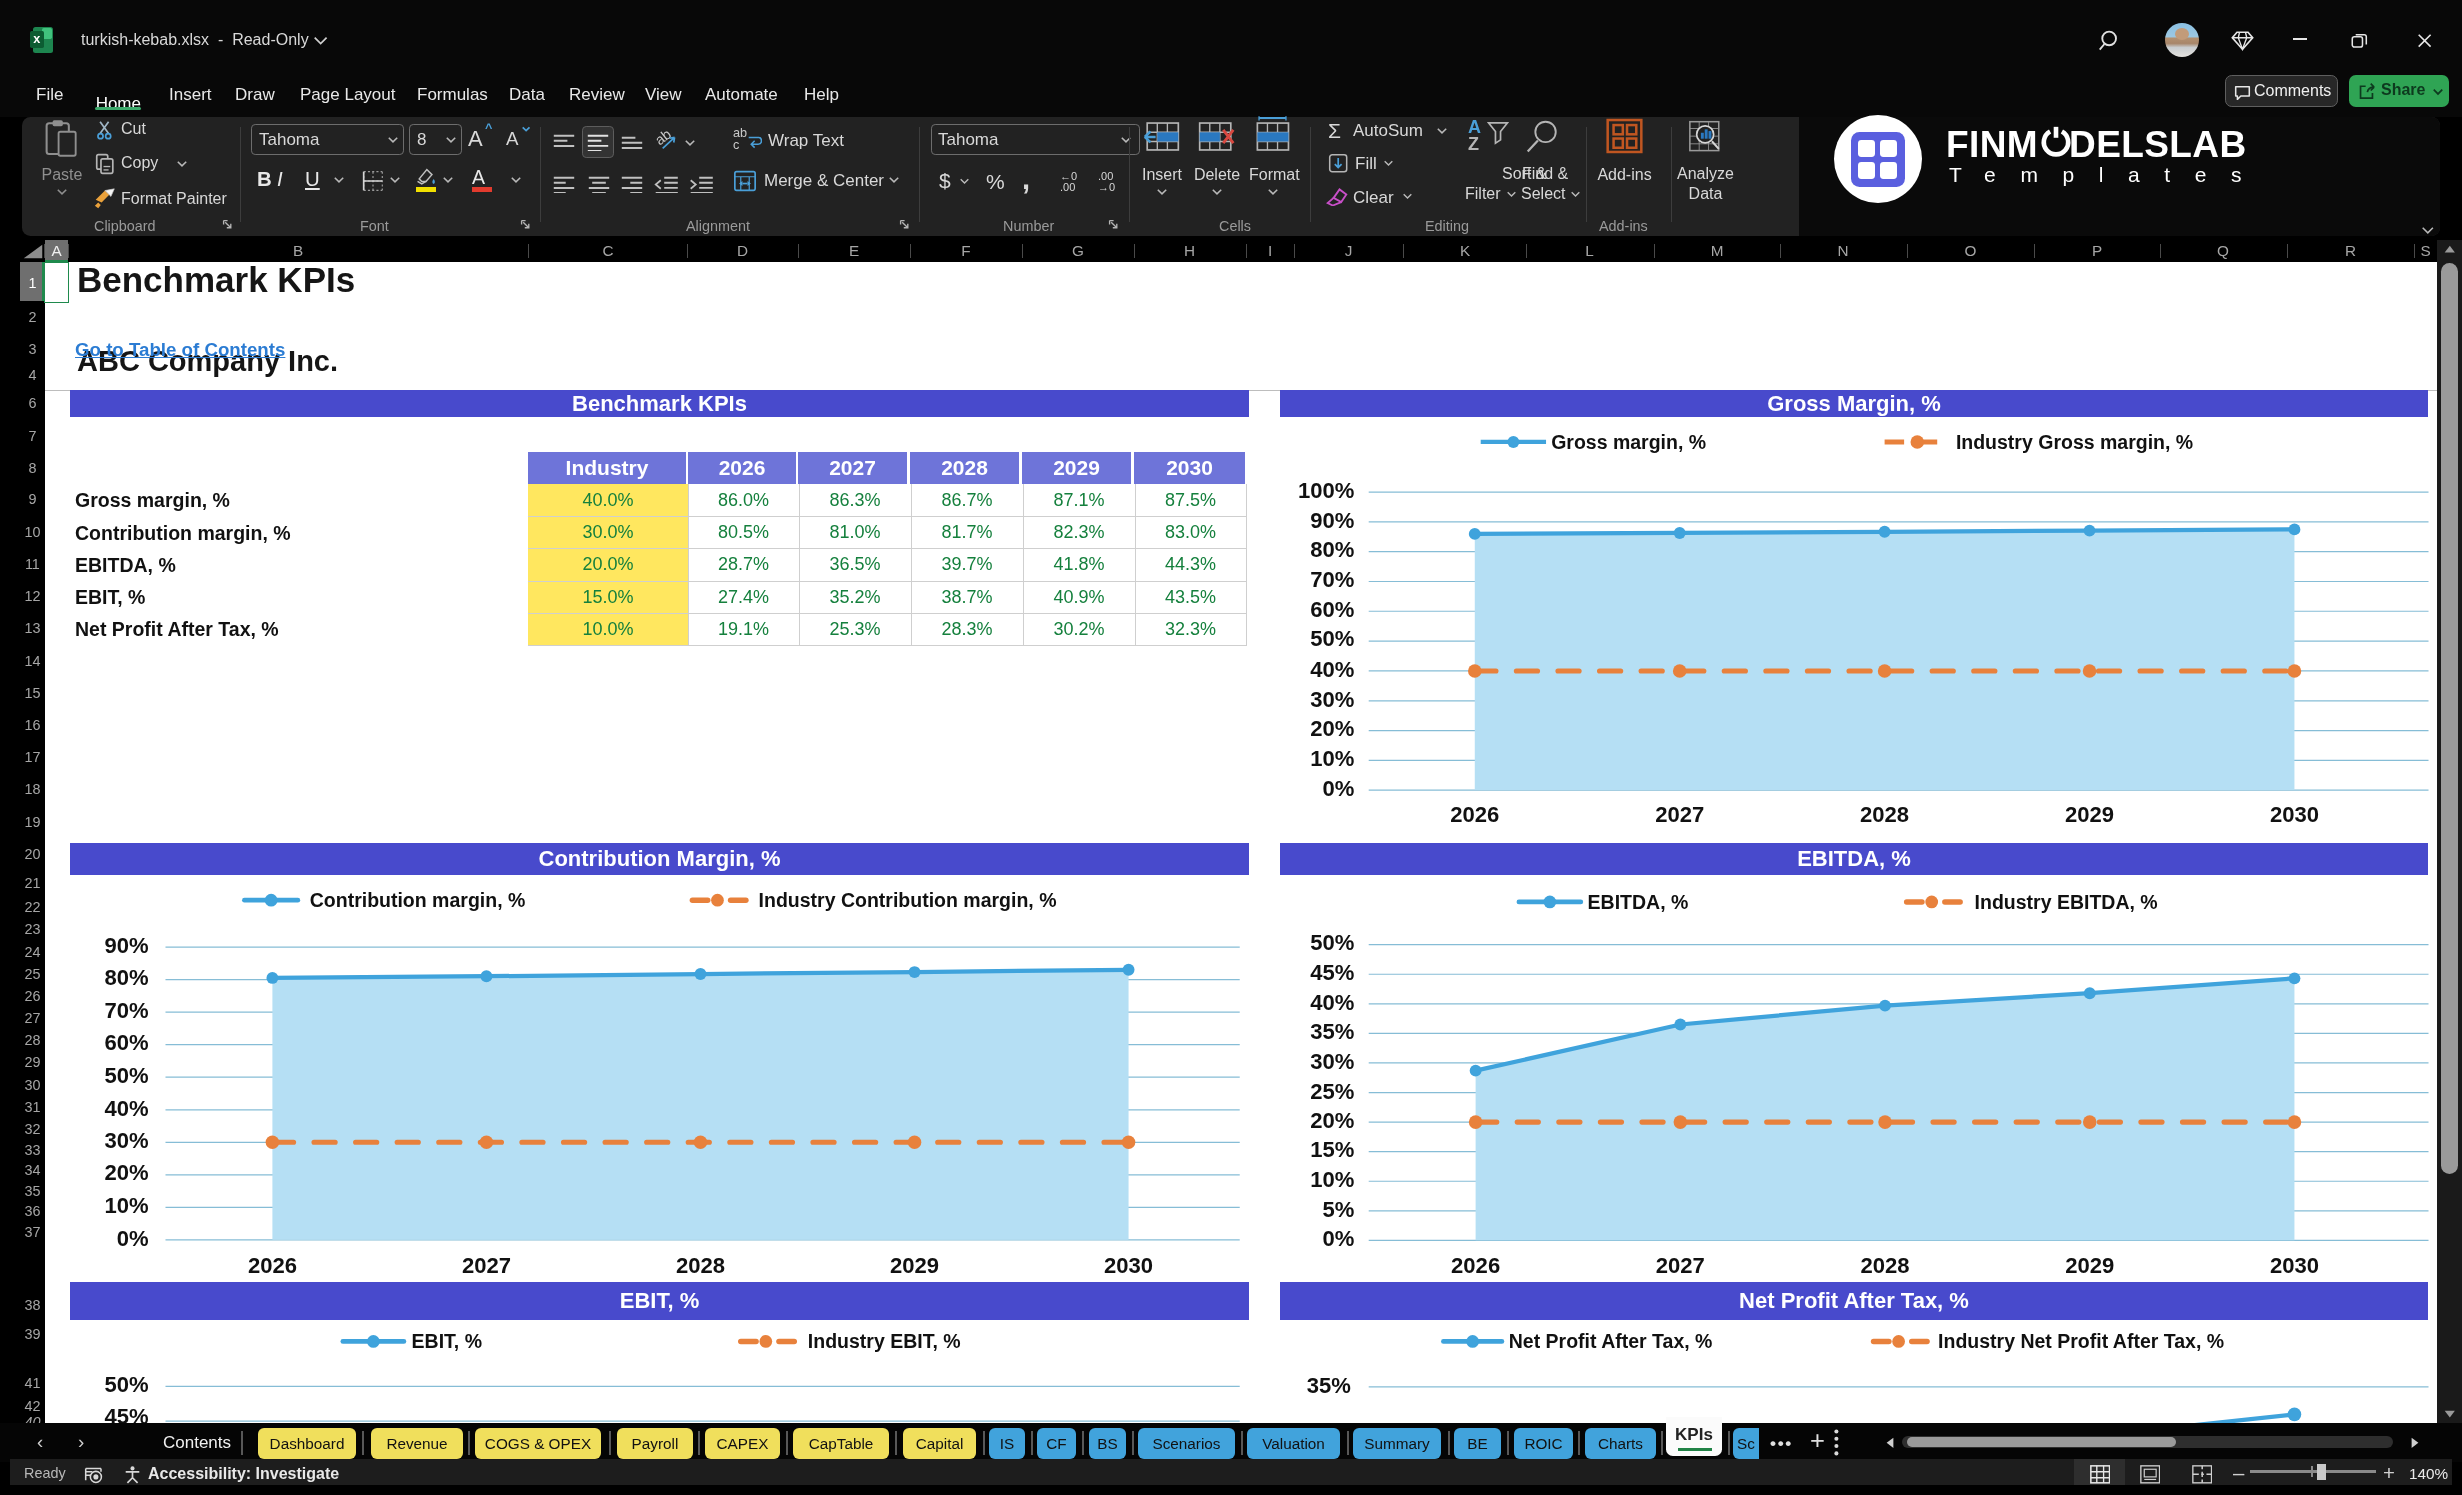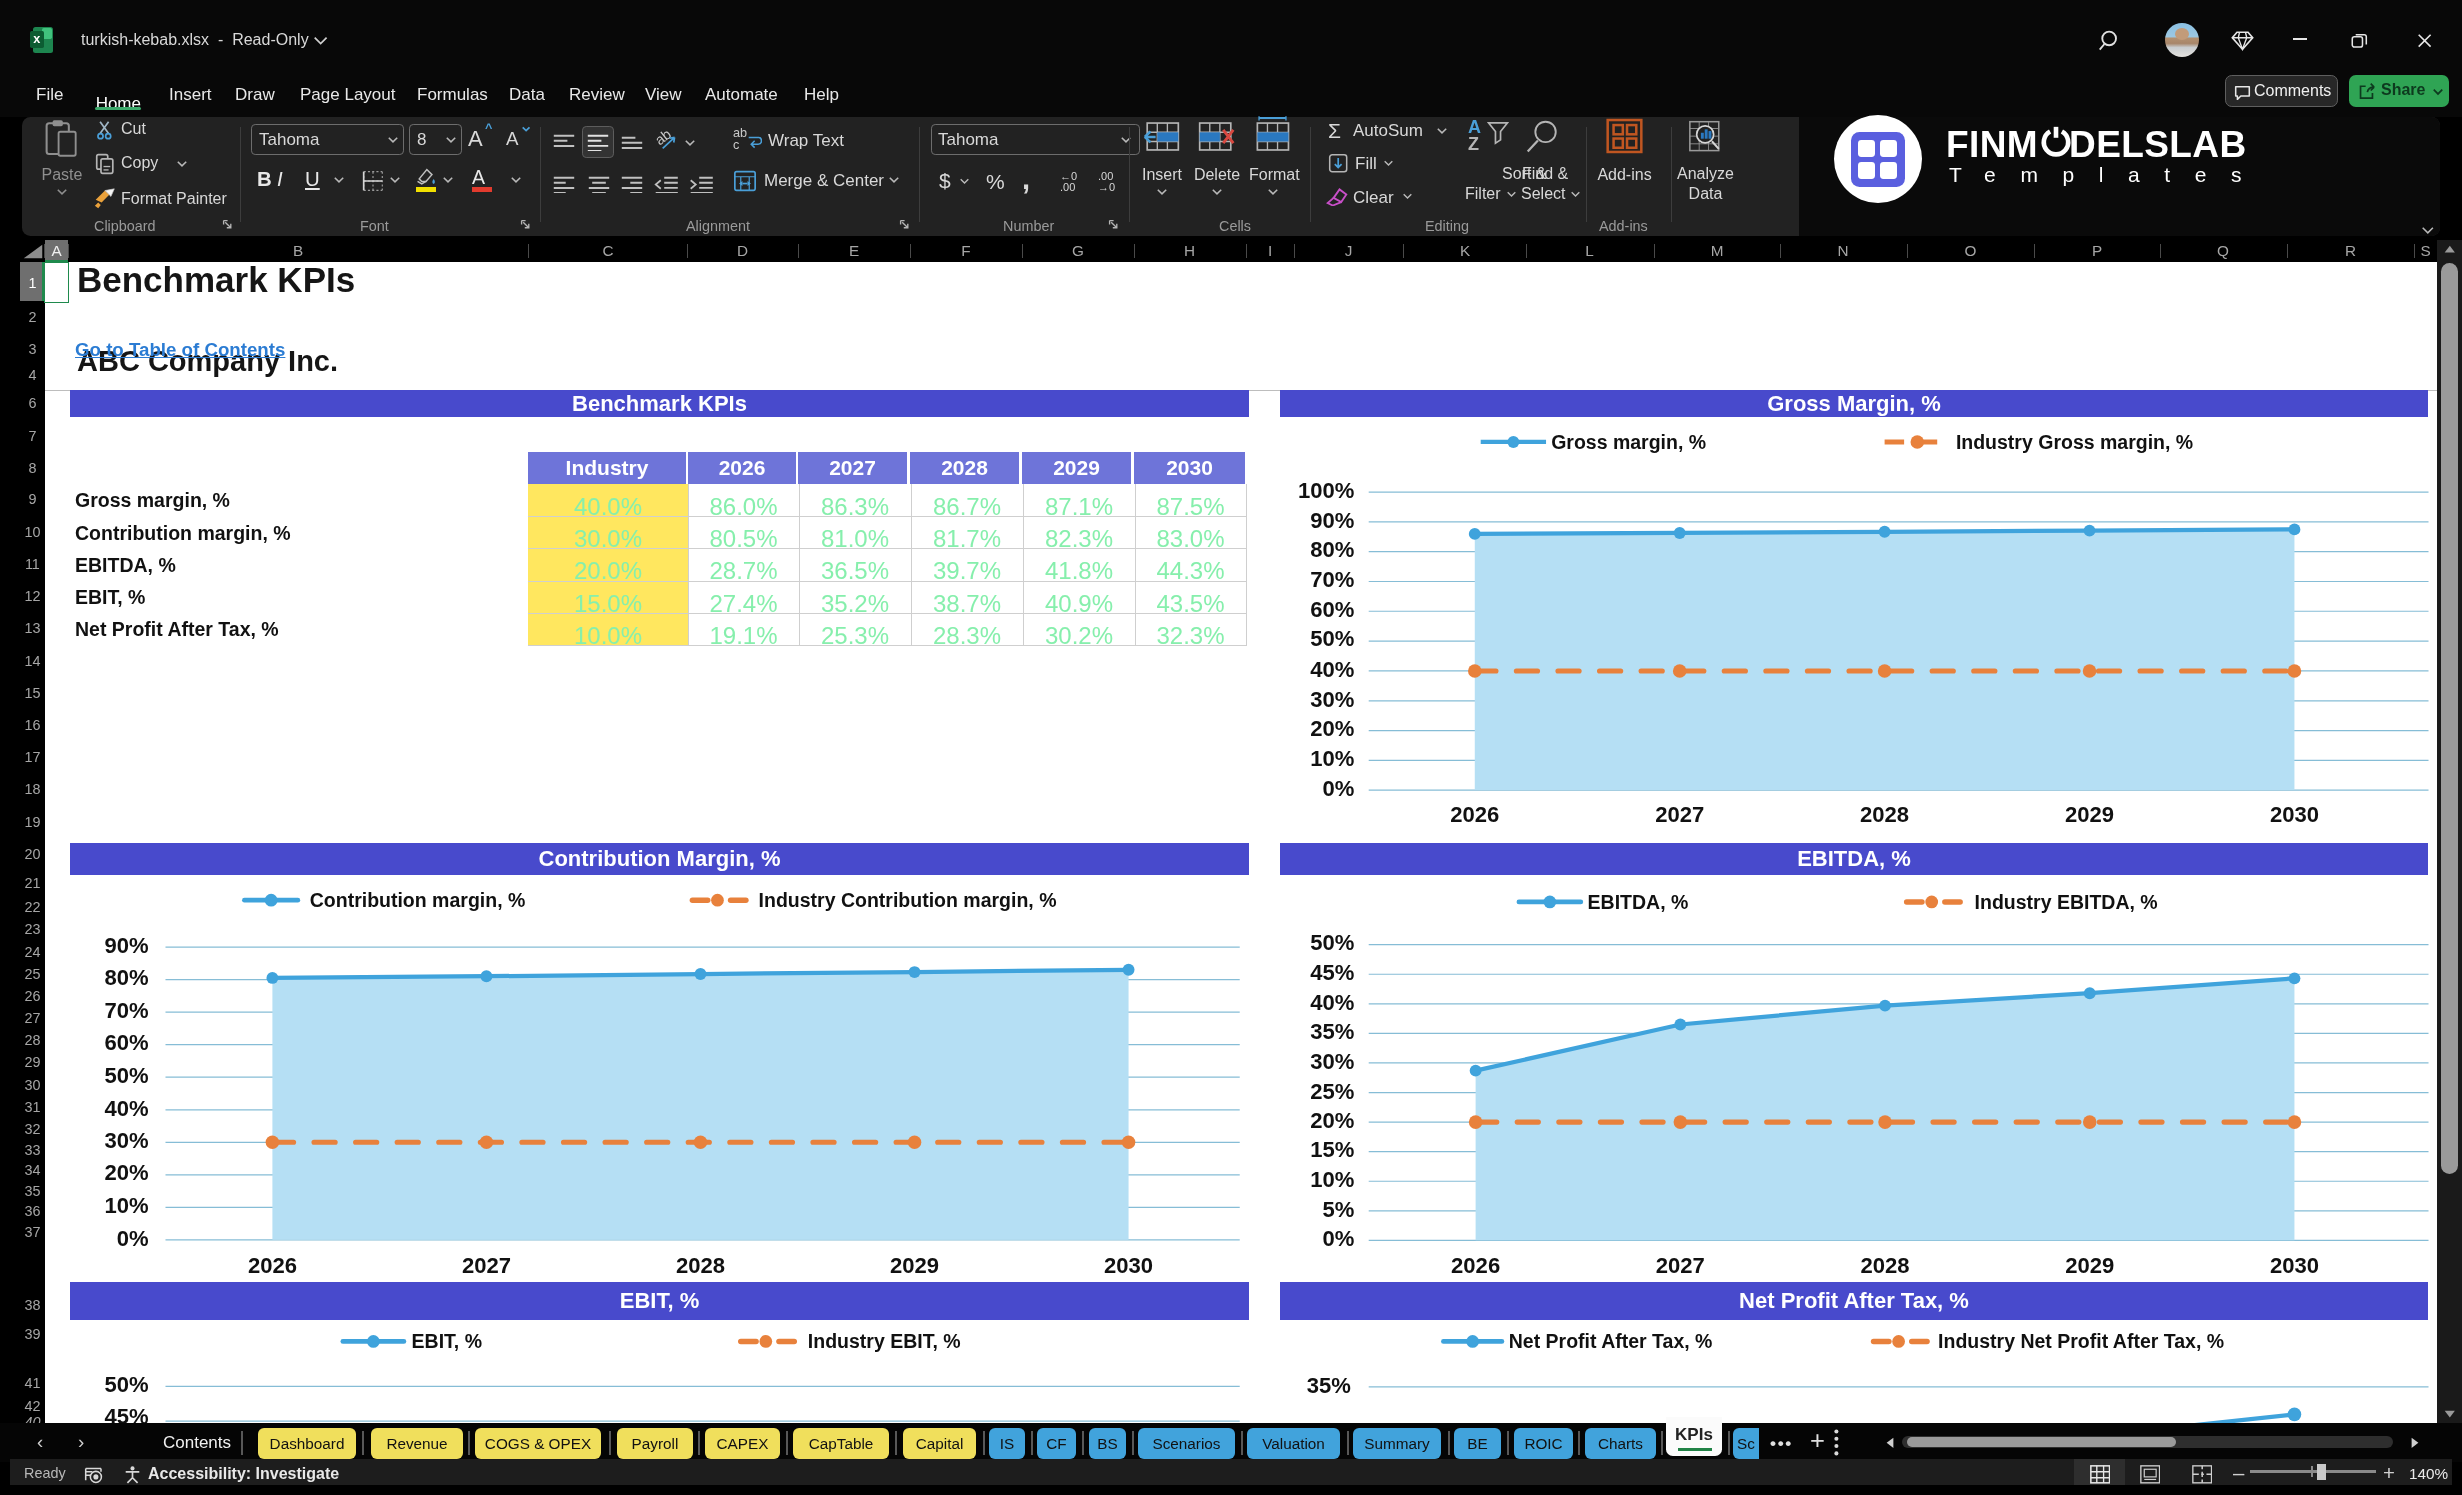--- a/index.html
+++ b/index.html
@@ -509,21 +509,21 @@
   <div class="abs" style="left:607px;top:0;width:0.8px;height:161px;background:#cfcfcf;"></div>
   <div class="abs" style="left:718px;top:0;width:0.8px;height:161px;background:#cfcfcf;"></div>
 </div>
 
 <div class="abs" style="left:75px;top:484px;width:450px;height:32px;font-size:19.5px;font-weight:bold;color:#111;line-height:32px;">Gross margin, %</div>
 <div class="abs" style="left:75px;top:517px;width:450px;height:32px;font-size:19.5px;font-weight:bold;color:#111;line-height:32px;">Contribution margin, %</div>
 <div class="abs" style="left:75px;top:549px;width:450px;height:32px;font-size:19.5px;font-weight:bold;color:#111;line-height:32px;">EBITDA, %</div>
 <div class="abs" style="left:75px;top:581px;width:450px;height:32px;font-size:19.5px;font-weight:bold;color:#111;line-height:32px;">EBIT, %</div>
 <div class="abs" style="left:75px;top:613px;width:450px;height:32px;font-size:19.5px;font-weight:bold;color:#111;line-height:32px;">Net Profit After Tax, %</div>
 
-<div class="abs" style="left:528px;top:484px;width:719px;height:161px;font-size:24px;color:#86efac;margin-top:7px;">
+<div class="abs" style="left:528px;top:484px;width:719px;height:161px;font-size:18px;color:#15803d;">
   <div class="abs" style="left:0;top:0;width:160px;text-align:center;line-height:32px;">40.0%</div>
   <div class="abs" style="left:0;top:32px;width:160px;text-align:center;line-height:32px;">30.0%</div>
   <div class="abs" style="left:0;top:64px;width:160px;text-align:center;line-height:32px;">20.0%</div>
   <div class="abs" style="left:0;top:97px;width:160px;text-align:center;line-height:32px;">15.0%</div>
   <div class="abs" style="left:0;top:129px;width:160px;text-align:center;line-height:32px;">10.0%</div>
   <div class="abs" style="left:160px;top:0;width:111px;text-align:center;line-height:32px;">86.0%</div>
   <div class="abs" style="left:160px;top:32px;width:111px;text-align:center;line-height:32px;">80.5%</div>
   <div class="abs" style="left:160px;top:64px;width:111px;text-align:center;line-height:32px;">28.7%</div>
   <div class="abs" style="left:160px;top:97px;width:111px;text-align:center;line-height:32px;">27.4%</div>
   <div class="abs" style="left:160px;top:129px;width:111px;text-align:center;line-height:32px;">19.1%</div>

